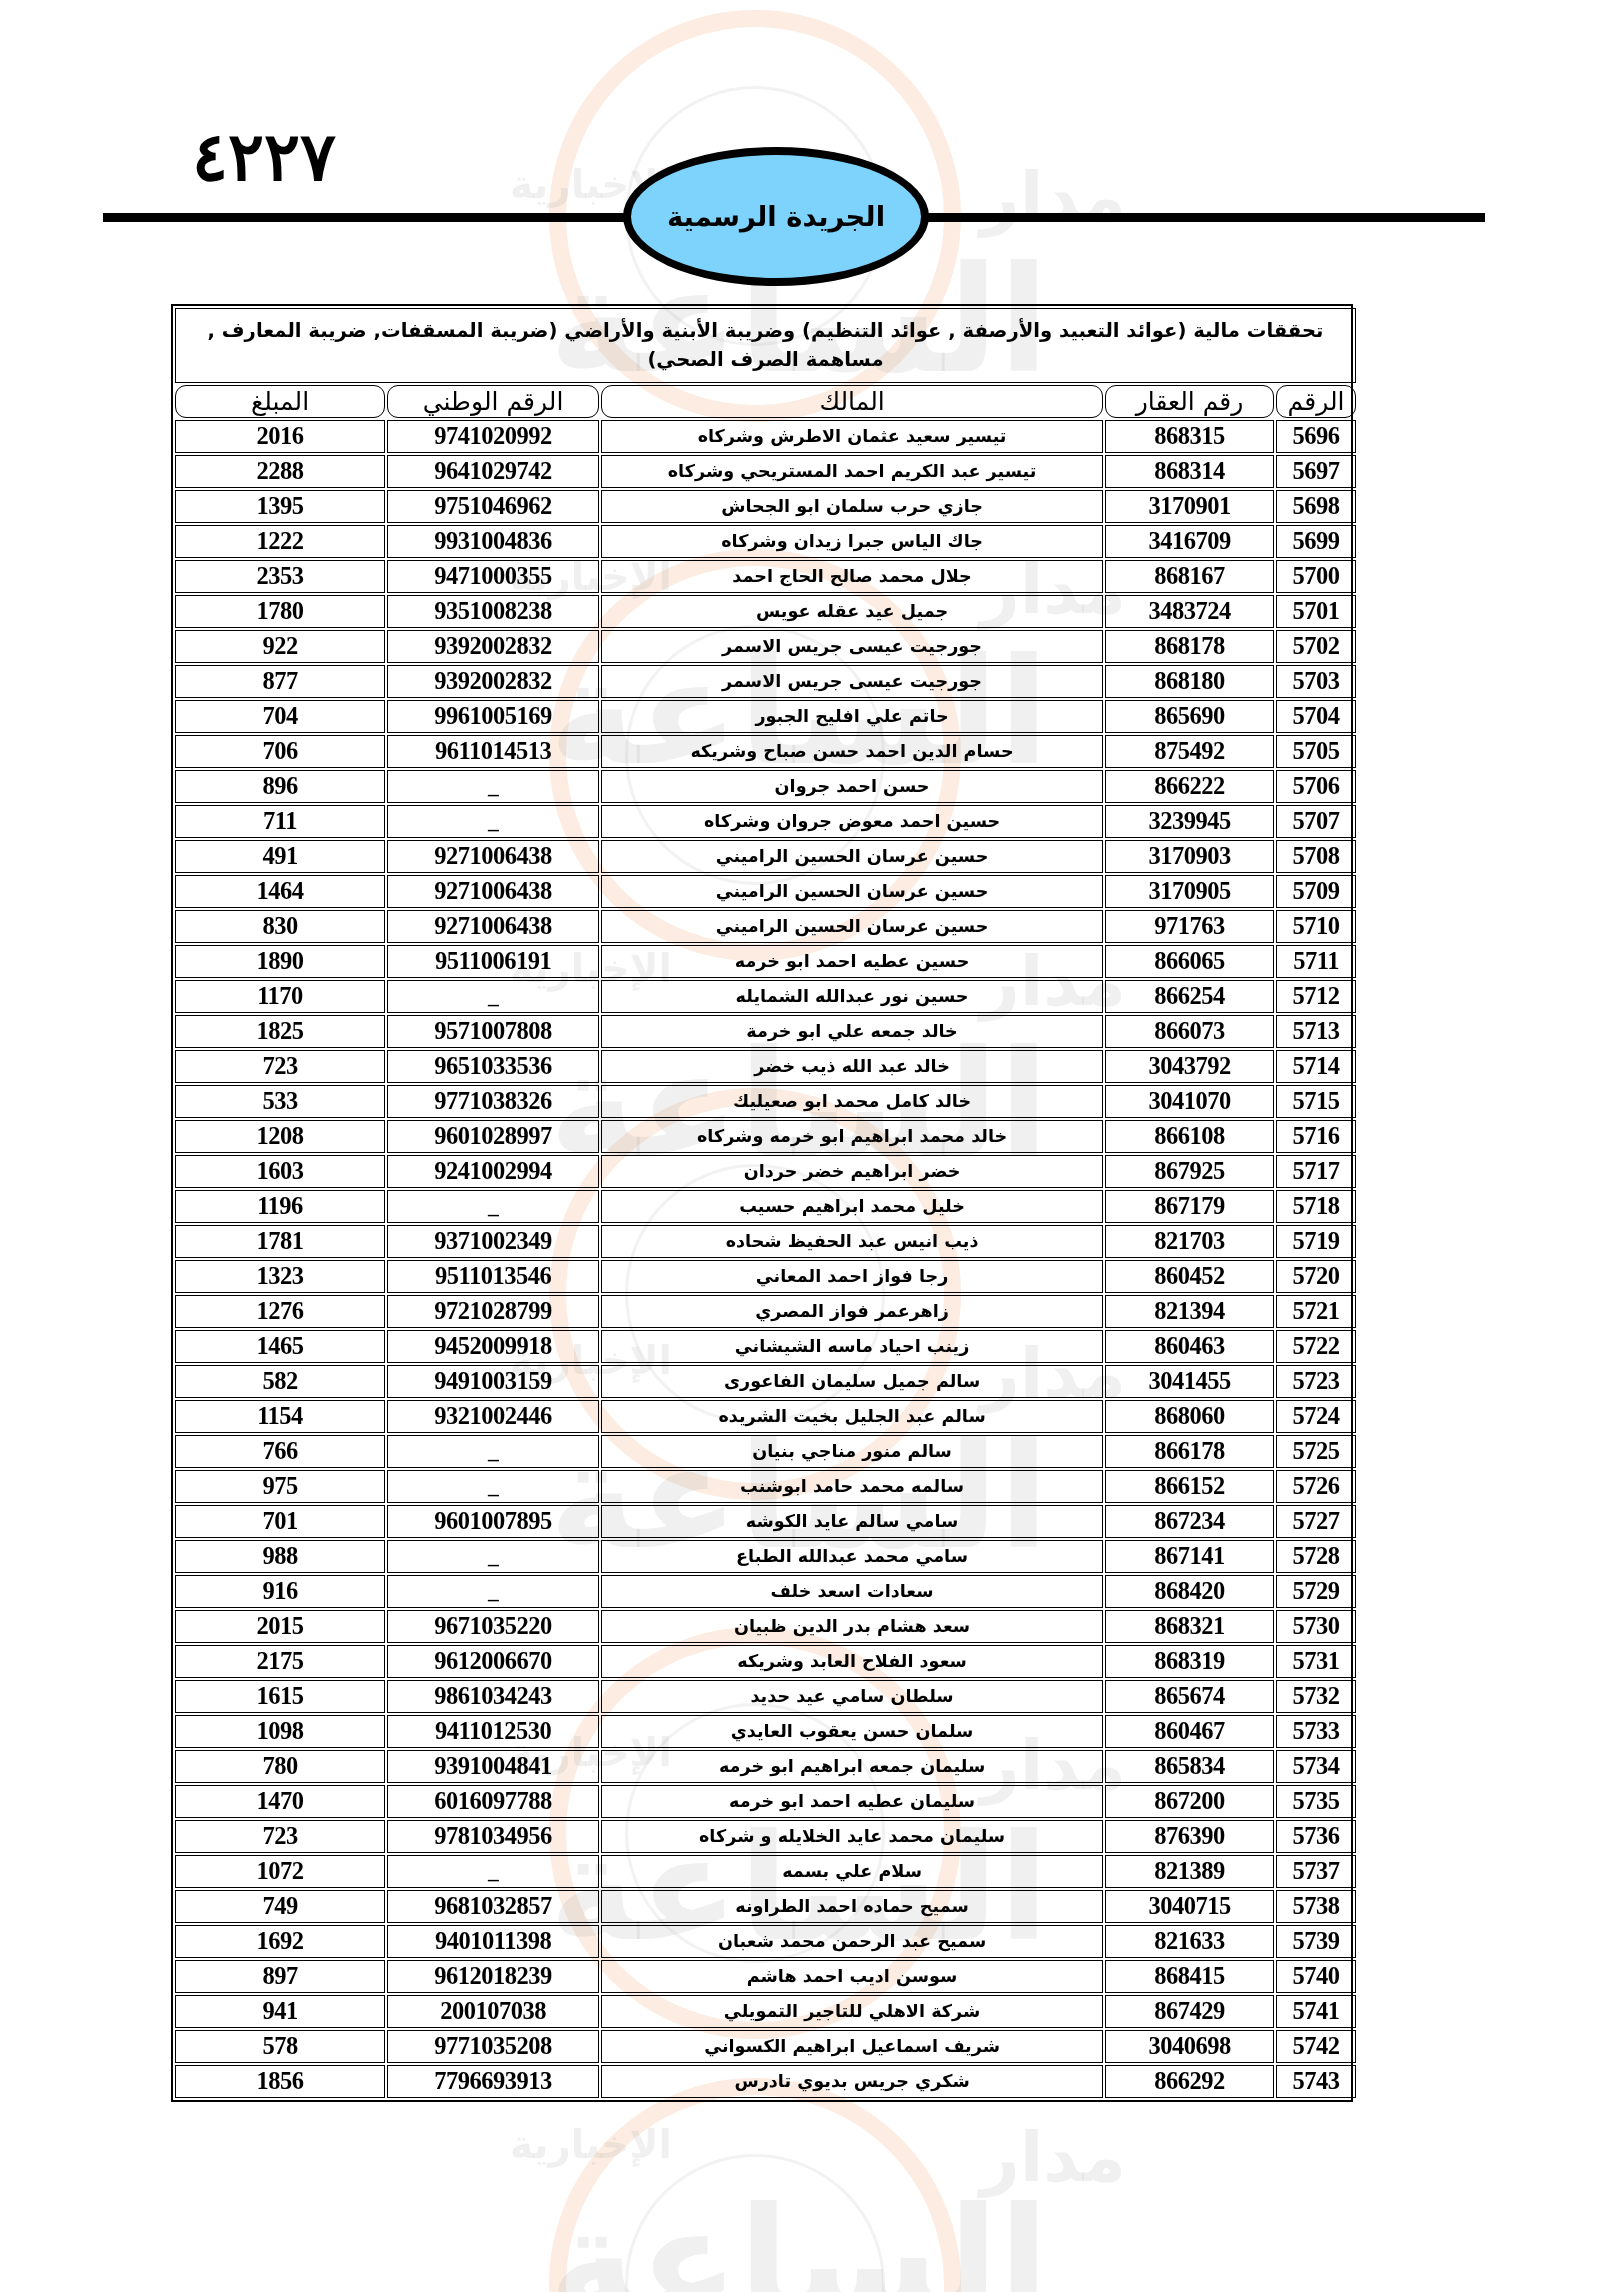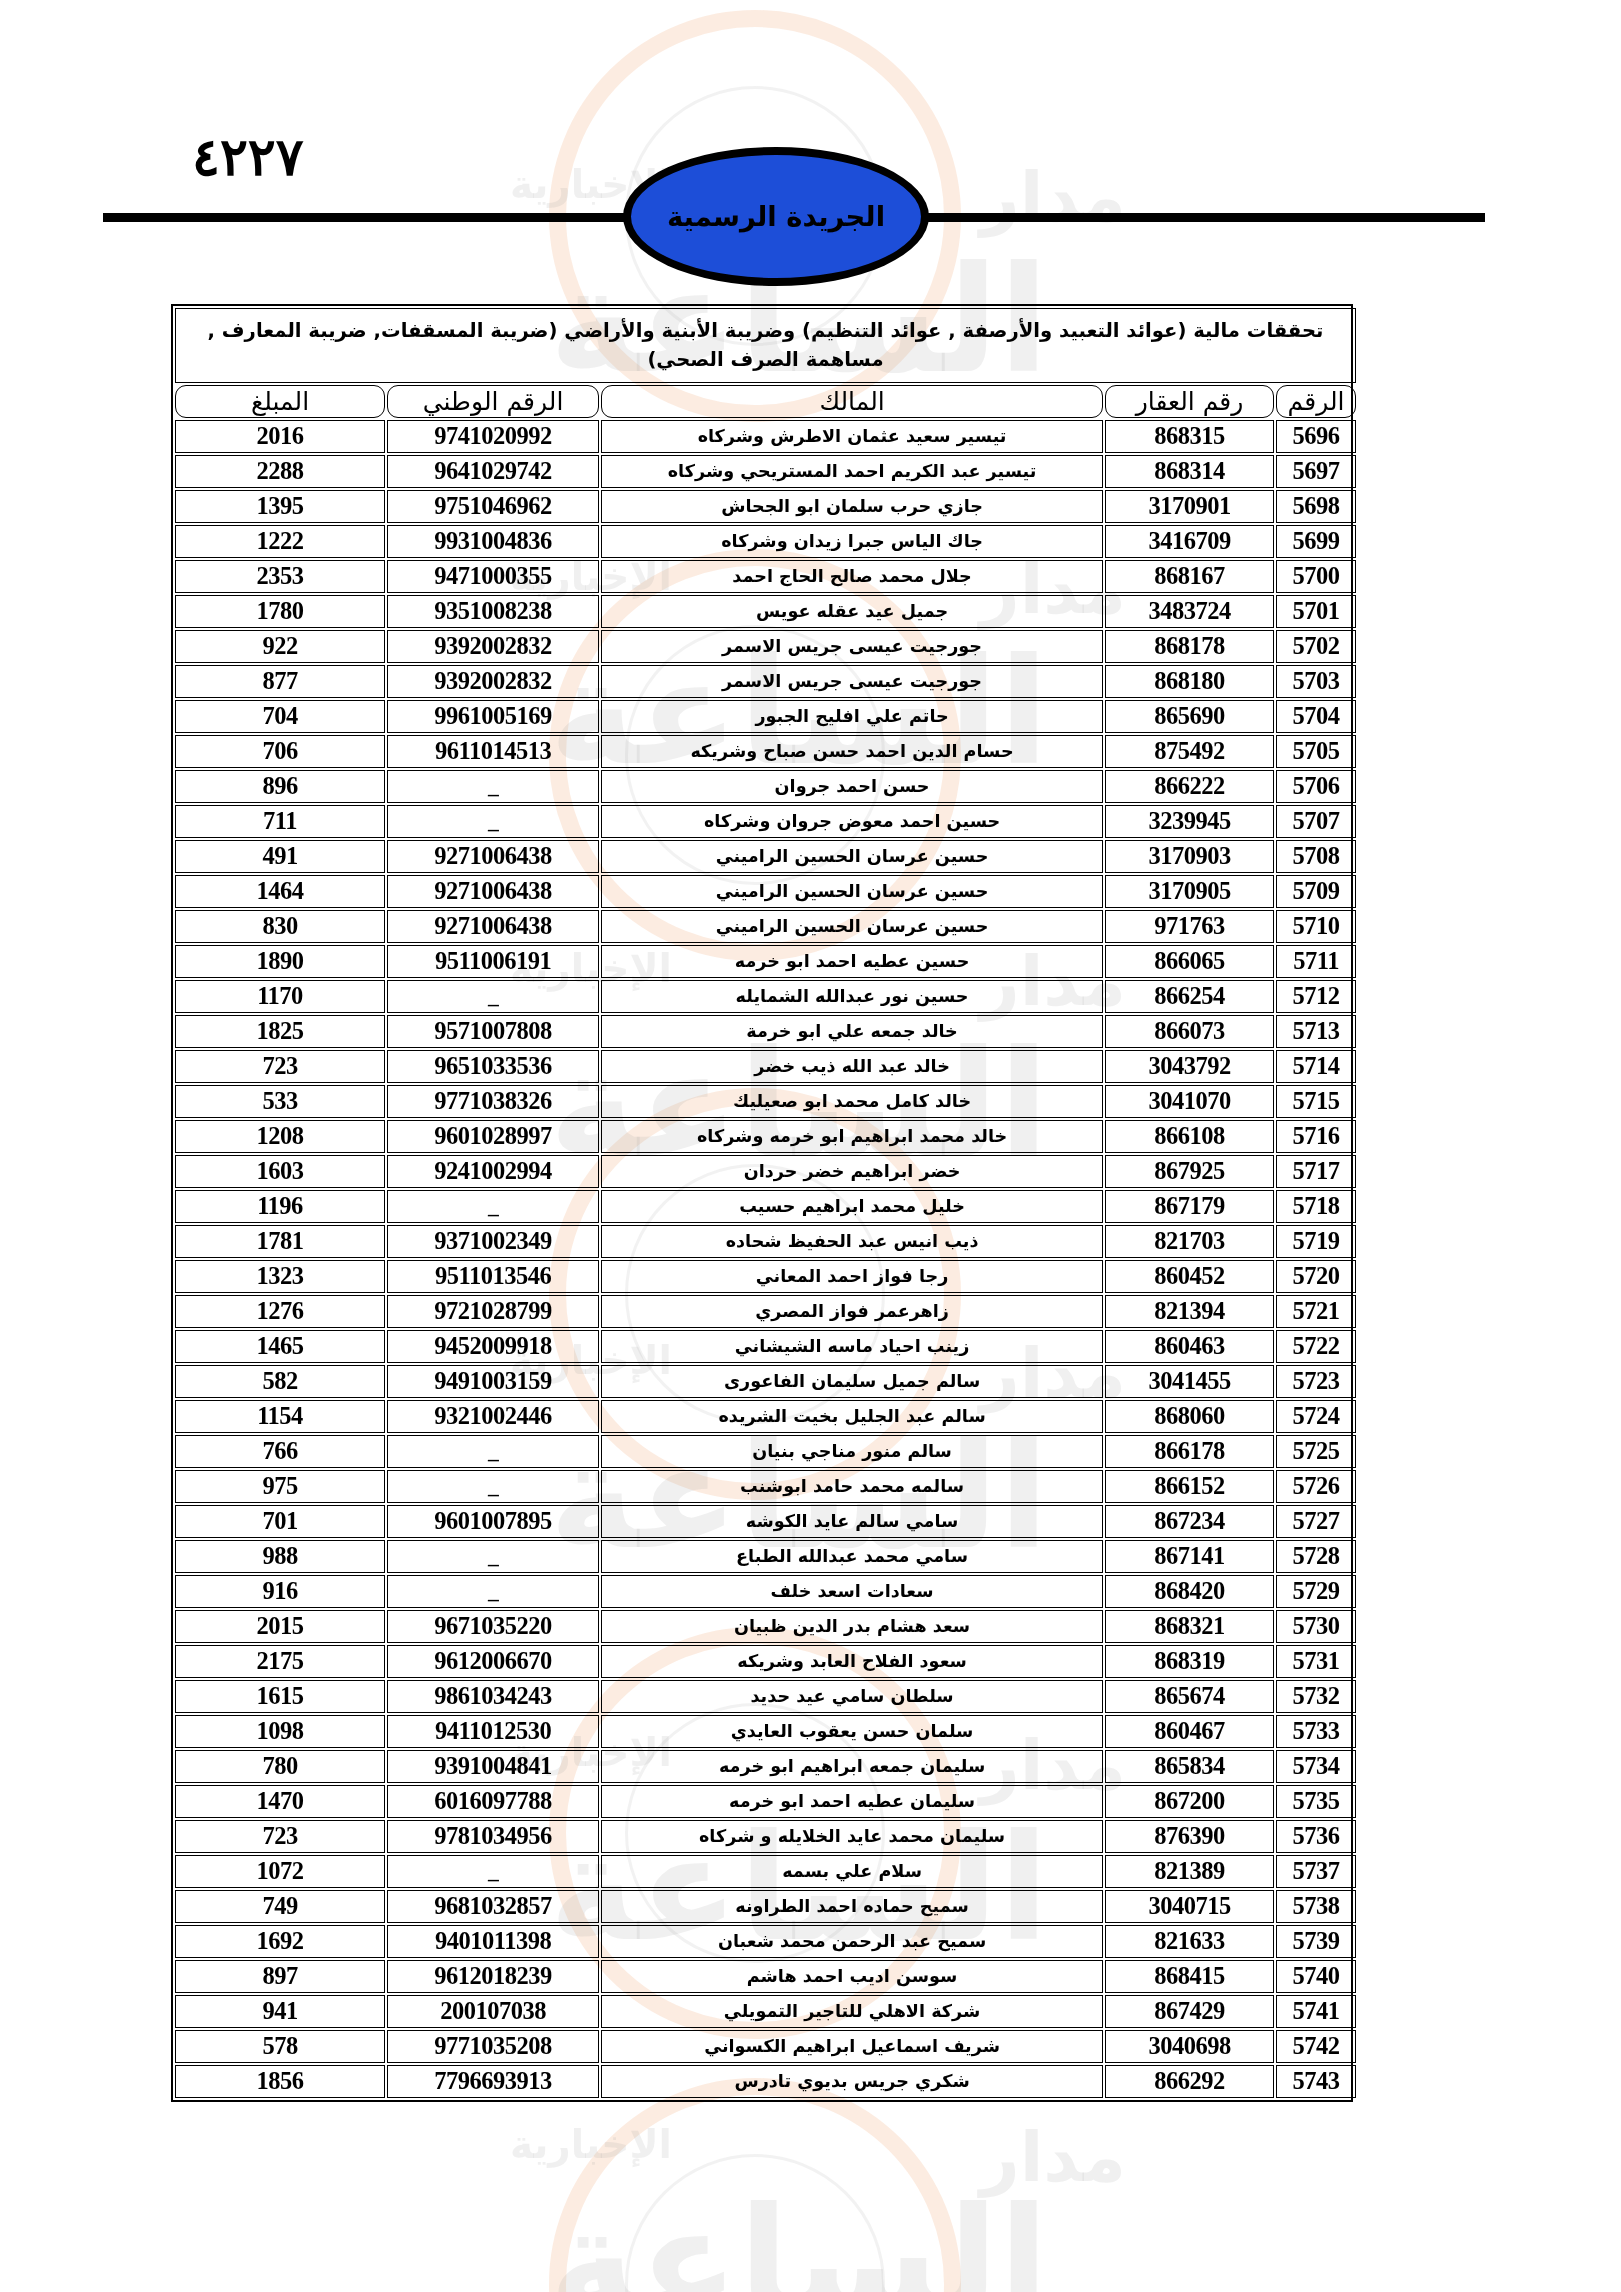--- a/index.html
+++ b/index.html
@@ -18,32 +18,32 @@
   .wm-clock::after {
     content:""; position:absolute; left:59px; top:59px; right:59px; bottom:59px;
     border-radius:50%; border:3.9px solid rgba(150,150,150,0.12);
   }
   .wm-text {
     font-family:"DejaVu Sans", sans-serif; font-weight:bold;
     color:rgba(160,160,160,0.16); direction:rtl; white-space:nowrap;
   }
   .page-number {
     position:absolute; left:192px; top:125px; width:147px;
-    font-family:"DejaVu Serif", serif; font-size:52px; font-weight:bold;
+    font-family:"DejaVu Serif", serif; font-size:67px; font-weight:bold;
     letter-spacing:2px; text-align:left; line-height:63px;
   }
   .header-rule {
     position:absolute; top:213px; height:8.8px; background:#000;
   }
   .rule-left { left:103px; width:529px; }
   .rule-right { left:926px; width:559px; }
   .masthead {
     position:absolute; left:623px; top:147px; width:306px; height:139px;
     border:8.8px solid #000; border-radius:50%; box-sizing:border-box;
-    background:#1d4ed8; display:flex; align-items:center; justify-content:center;
+    background:#7dd3fc; display:flex; align-items:center; justify-content:center;
   }
   .masthead-title {
     font-family:"DejaVu Sans", sans-serif; font-weight:bold; font-size:27.4px;
     direction:rtl;
   }
   .table-wrap {
     position:absolute; left:171px; top:304px; width:1182px;
     border:2.9px double #000; box-sizing:border-box;
   }
   table.records {

